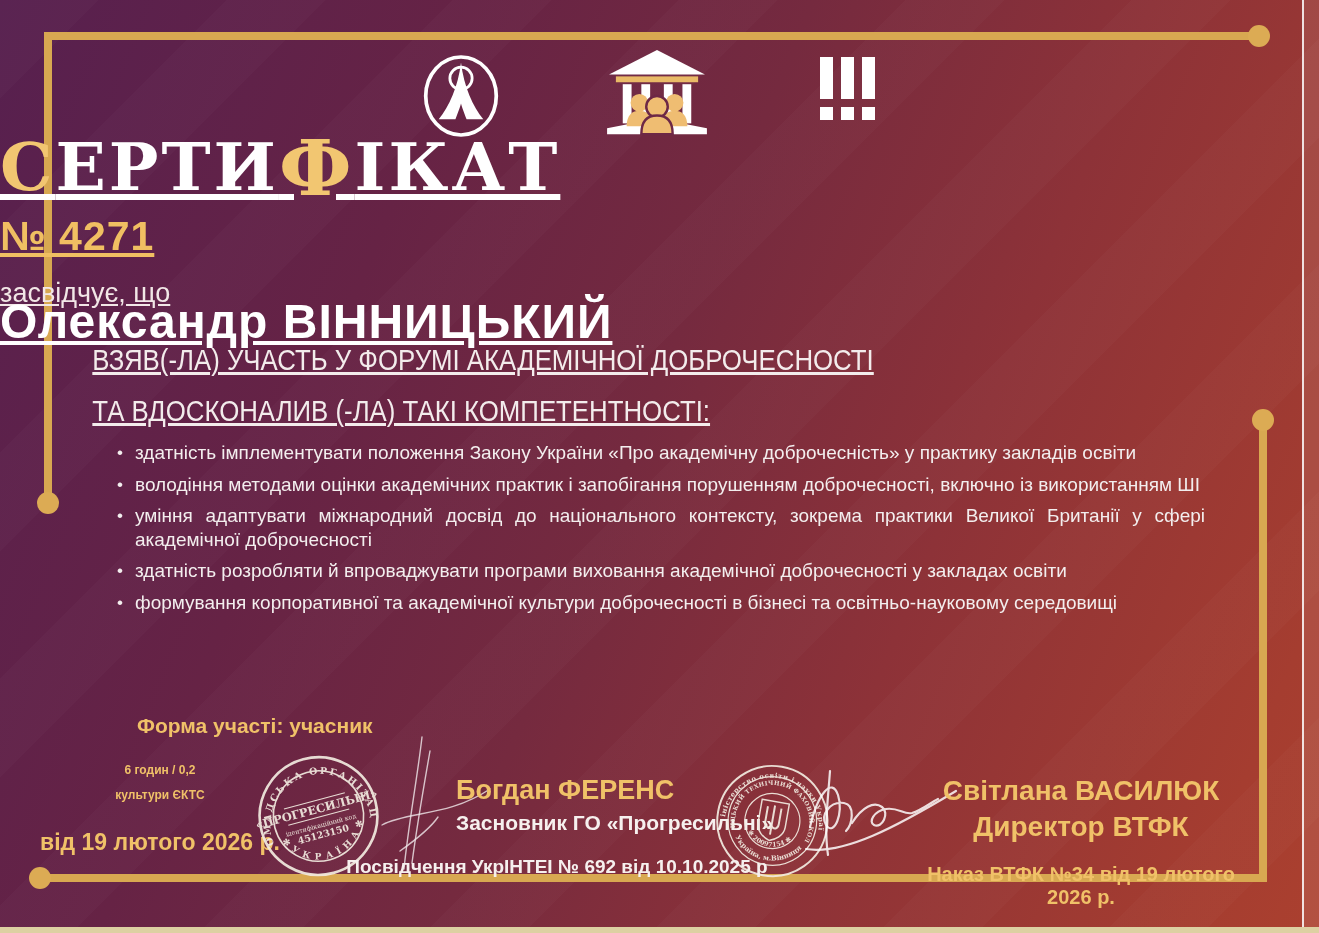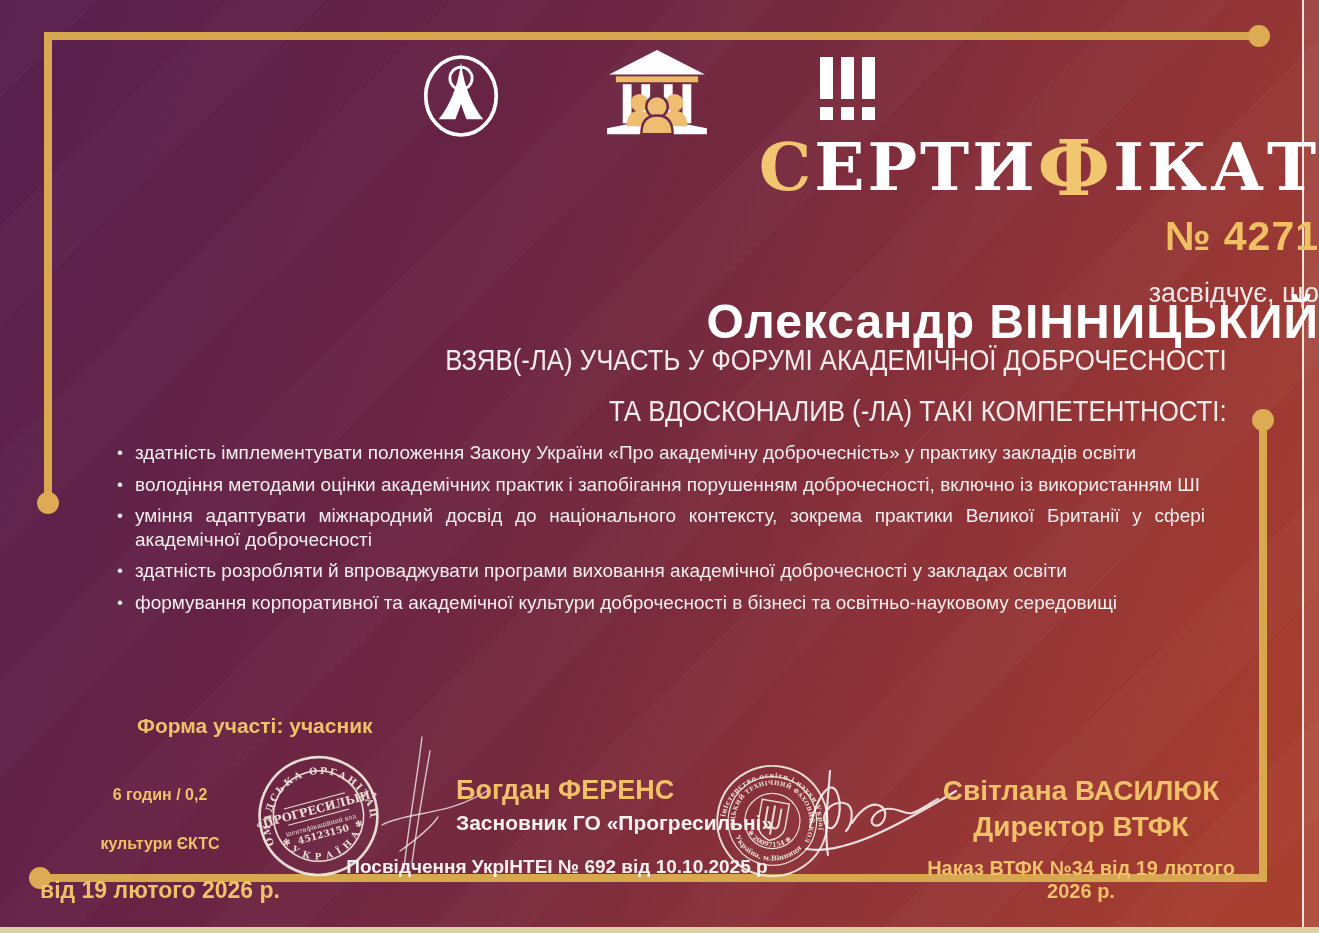--- a/index.html
+++ b/index.html
@@ -24,47 +24,47 @@
   .golddot{width:22px;height:22px;border-radius:50%;background:#dcab54;}
   .dot-tr{left:1248px;top:25px;}
   .dot-lb{left:37px;top:492px;}
   .dot-rt{left:1252px;top:409px;}
   .dot-bl{left:29px;top:867px;}
   
   .icon-logo{left:422px;top:52px;}
   .icon-academy{left:603px;top:48px;}
   .icon-bars{left:820px;top:57px;}
   
-  .ctext{left:0;width:1319px;text-align:right;color:#ffffff;}
+  .ctext{left:0;width:1319px;text-align:left;color:#ffffff;text-decoration:underline;}
   .title{top:133px;font-family:"DejaVu Serif","Liberation Serif",serif;font-weight:700;font-size:66px;letter-spacing:3px;line-height:1.05;}
   .title .gold{color:#f2c671;}
   .title .phi{font-size:1.16em;vertical-align:-0.07em;line-height:0;}
   .cert-no{top:213px;font-size:41px;font-weight:700;color:#f0bf62;letter-spacing:1px;}
   .certifies{top:258px;font-size:27px;color:#f2e7e7;margin-top:20px;}
   .recipient{top:294px;font-size:48px;font-weight:700;letter-spacing:1px;}
   .action{top:343px;font-size:30px;color:#f3ecec;}
   .action span{display:block;transform:scaleX(0.86);transform-origin:center;}
   .action2{top:394px;}
   
   .bullets{left:113px;top:441px;width:1092px;color:#f3eeee;font-size:19px;line-height:23.5px;}
   .bullet{position:relative;padding-left:22px;text-align:justify;margin-bottom:8px;}
   .bullet::before{content:"•";position:absolute;left:4px;top:0;color:#f3eeee;font-size:17px;}
   .participation{left:137px;top:714px;font-size:21px;font-weight:700;color:#f0c168;}
   
   .gold-bold{color:#f0c168;font-weight:700;}
   .credit{left:40px;top:758px;width:240px;text-align:center;}
-  .credit .l{font-size:16px;line-height:25px;margin-top:24px;}
+  .credit .l{font-size:12px;line-height:25px;}
   .credit .date{font-size:23px;margin-top:21px;}
   .founder{left:412px;top:775px;width:330px;text-align:left;margin-left:44px;}
   .founder .name{font-size:27px;}
   .founder .role{font-size:21px;font-weight:700;color:#f6f0ee;margin-top:5px;}
   .director{left:905px;top:775px;width:352px;text-align:center;}
   .director .name{font-size:28px;}
   .director .role{font-size:28px;margin-top:4px;}
-  .director .order{font-size:20px;margin-top:14px;}
+  .director .order{font-size:20px;margin-top:20px;}
   .credential{left:257px;top:856px;width:600px;text-align:center;font-size:19px;font-weight:700;color:#f6f0ee;}
   
   .stamp1{left:256px;top:753px;transform:rotate(-15deg);}
   .stamp2{left:713px;top:762px;transform:rotate(10deg);}
   .sig{opacity:0.88;}
   .sig1{left:378px;top:733px;}
   .sig2{left:800px;top:765px;}
   svg text{font-family:"DejaVu Serif","Liberation Serif",serif;}
 </style>
 </head>

